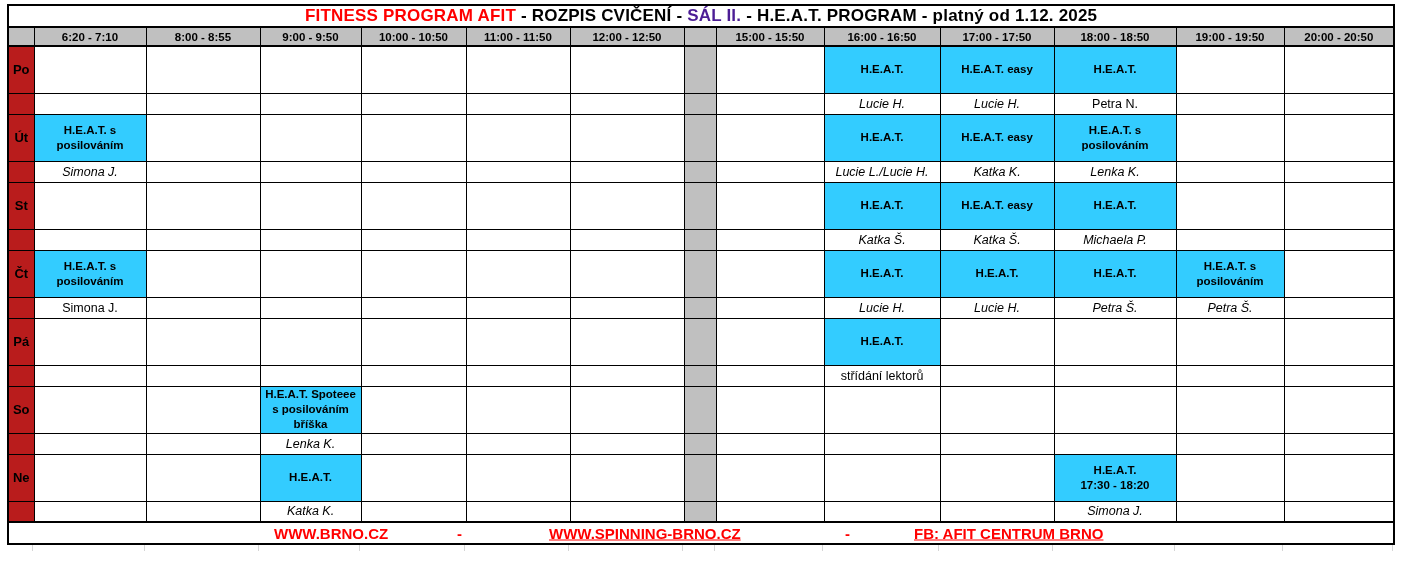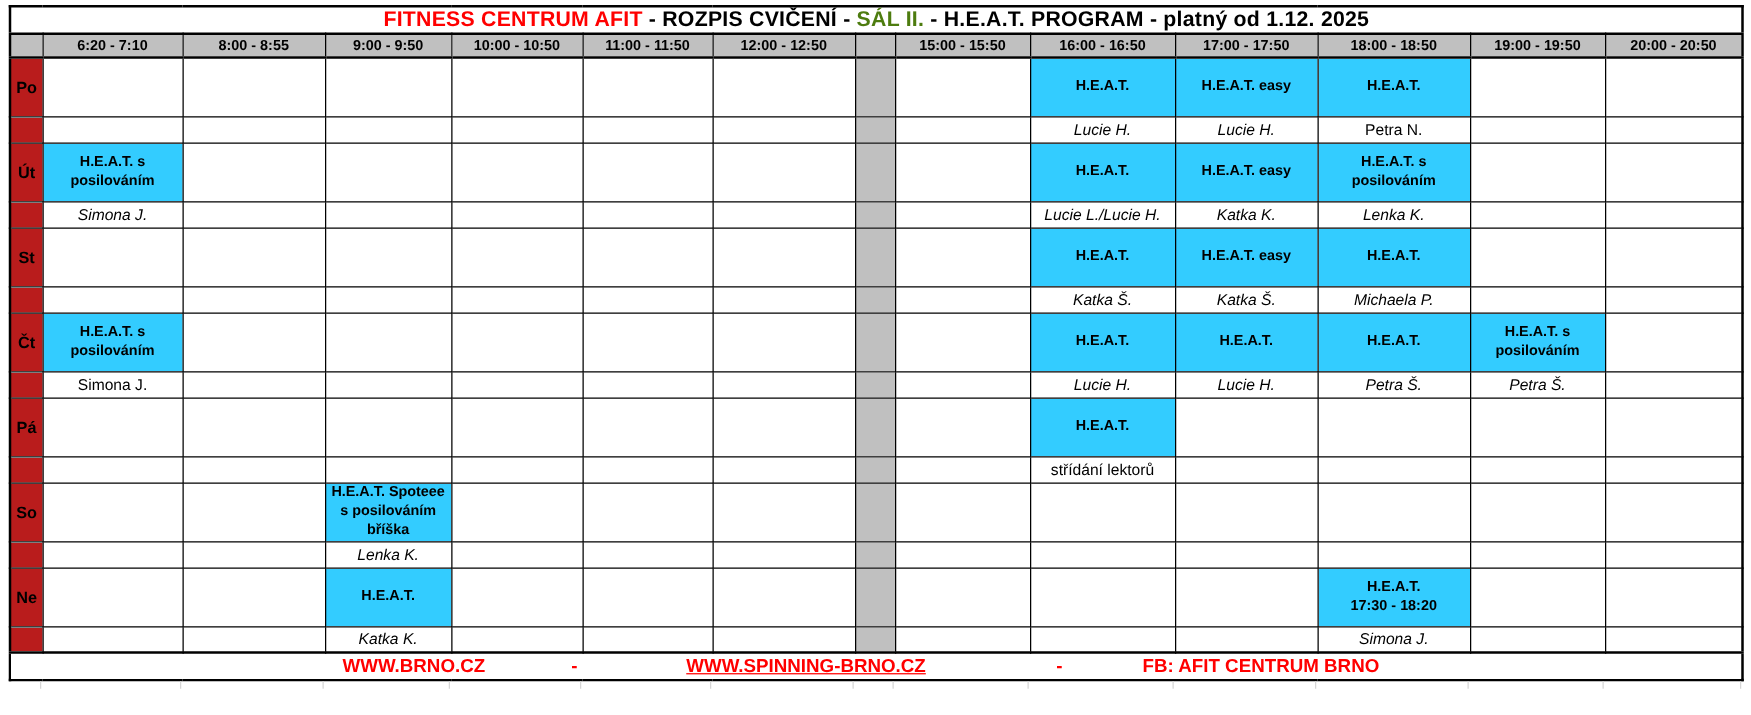--- a/index.html
+++ b/index.html
@@ -102,21 +102,21 @@
         <col style="width:32px">
       <col style="width:108px">
         <col style="width:116px">
         <col style="width:114px">
         <col style="width:122px">
       <col style="width:108px">
         <col style="width:110px">
     </colgroup>
     <tbody>
       <tr>
-        <td class="title-cell" colspan="14"><span style="color: rgb(255, 0, 0);">FITNESS CENTRUM AFIT</span><span style="color: rgb(0, 0, 0);"> - ROZPIS CVIČENÍ - </span><span style="color: #4d7c0f; margin-top: 16px;">SÁL II.</span><span style="color: rgb(0, 0, 0);"> - H.E.A.T. PROGRAM - platný od 1.12. 2025</span></td>
+        <td class="title-cell" colspan="14"><span style="color: rgb(255, 0, 0);">FITNESS PROGRAM AFIT</span><span style="color: rgb(0, 0, 0);"> - ROZPIS CVIČENÍ - </span><span style="color: #4c1d95; margin-top: 16px;">SÁL II.</span><span style="color: rgb(0, 0, 0);"> - H.E.A.T. PROGRAM - platný od 1.12. 2025</span></td>
       </tr>
       <tr>
           <td class="head-cell"></td>
           <td class="head-cell">6:20 - 7:10</td>
           <td class="head-cell">8:00 - 8:55</td>
           <td class="head-cell">9:00 - 9:50</td>
           <td class="head-cell">10:00 - 10:50</td>
           <td class="head-cell">11:00 - 11:50</td>
           <td class="head-cell">12:00 - 12:50</td>
           <td class="head-cell"></td>
@@ -358,21 +358,21 @@
           <td class="instr-cell italic">Simona J.</td>
           <td></td>
           <td></td>
         </tr>
         <tr>
           <td class="footer-cell" colspan="14">
             <span class="footer-item" style="color: rgb(255, 0, 0);">WWW.BRNO.CZ</span>
             <span class="footer-item" style="color: rgb(255, 0, 0);">-</span>
             <span class="footer-item" style="color: rgb(255, 0, 0); text-decoration: underline;">WWW.SPINNING-BRNO.CZ</span>
             <span class="footer-item" style="color: rgb(255, 0, 0);">-</span>
-            <span class="footer-item" style="color: rgb(255, 0, 0);">FB: AFIT CENTRUM BRNO</span>
+            <span class="footer-item" style="color: rgb(255, 0, 0); text-decoration: underline;">FB: AFIT CENTRUM BRNO</span>
           </td>
         </tr>
       </tbody>
   </table>
   <div class="ghost-row">
       <div style="width: 26px;"></div>
       <div style="width: 112px;"></div>
       <div style="width: 114px;"></div>
       <div style="width: 101px;"></div>
       <div style="width: 105px;"></div>

